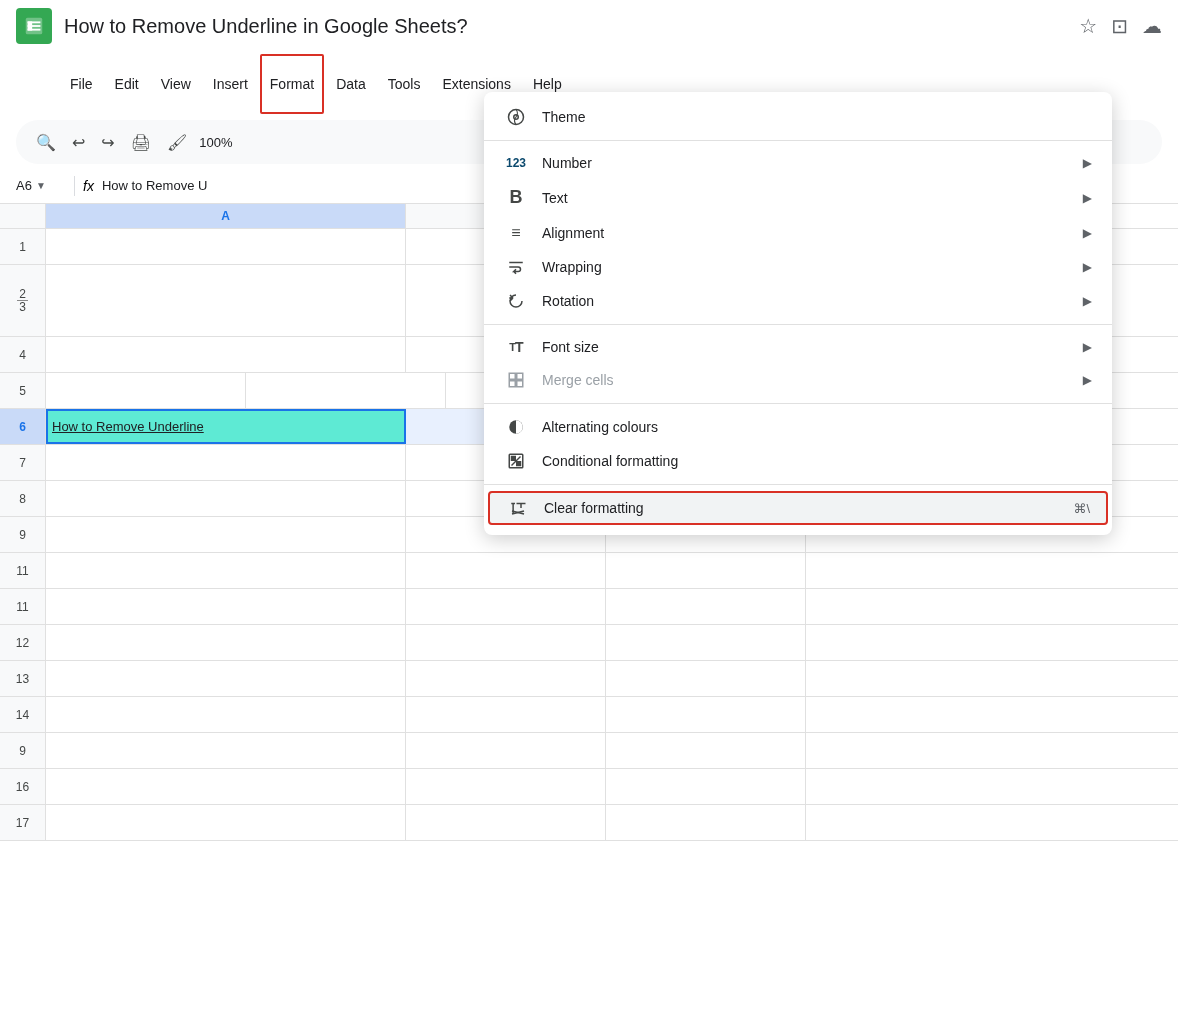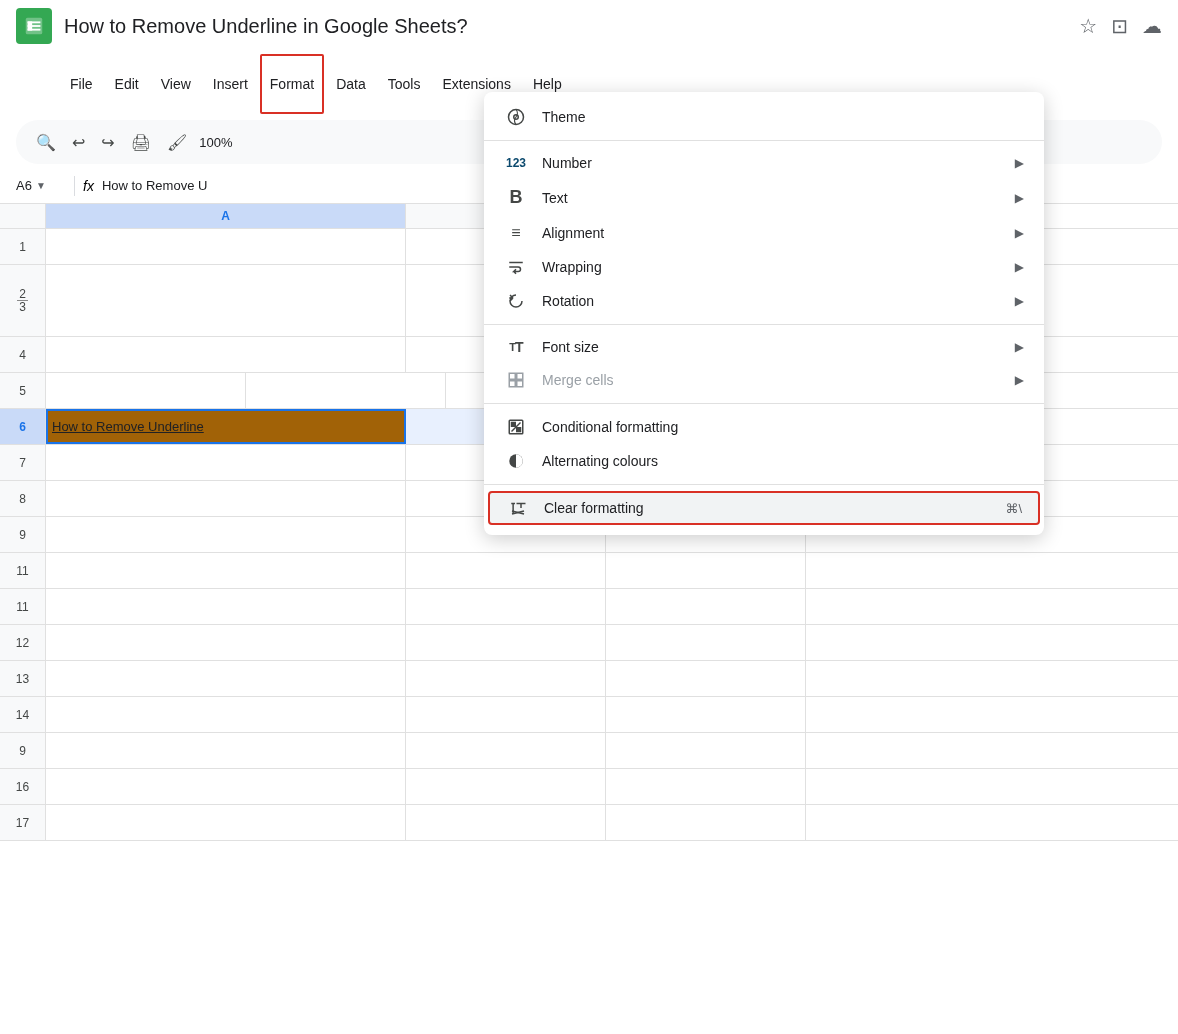--- a/index.html
+++ b/index.html
@@ -194,37 +194,37 @@
       position: relative;
       overflow: hidden;
     }
     .cell.col-a { width: 360px; }
     .cell.col-b { width: 200px; }
     .cell.col-c { width: 200px; }
     .cell.selected-row {
       background: #e8f0fe;
     }
     .cell.active-cell {
-      background: #a16207;
+      background: #5eead4;
       border: 2px solid #1a73e8;
     }
     .cell-underline {
       text-decoration: underline;
     }
     .merge-indicator {
       display: flex;
       flex-direction: column;
       align-items: center;
       line-height: 1;
     }
     .dropdown-menu {
       position: absolute;
       top: 92px;
       left: 484px;
-      width: 560px;
+      width: 628px;
       background: #fff;
       border-radius: 8px;
       box-shadow: 0 4px 20px rgba(0,0,0,0.2);
       padding: 8px 0;
       z-index: 100;
     }
     .menu-section-divider {
       height: 1px;
       background: #e0e0e0;
       margin: 6px 0;
@@ -522,38 +522,38 @@
       </svg>
     </div>
     <span class="item-label">Merge cells</span>
     <span class="item-arrow">▶</span>
   </div>
 
   <div class="menu-section-divider"></div>
 
   <div class="dropdown-item">
     <div class="item-icon">
+      <svg width="18" height="18" viewBox="0 0 24 24">
+        <circle cx="12" cy="12" r="9" fill="#444746"></circle>
+        <path d="M12 3 A9 9 0 0 1 12 21 Z" fill="white"></path>
+      </svg>
+    </div>
+    <span class="item-label">Alternating colours</span>
+  </div>
+
+  <div class="dropdown-item">
+    <div class="item-icon">
       <svg width="18" height="18" viewBox="0 0 24 24" fill="none" stroke="#444746" stroke-width="2">
         <rect x="3" y="3" width="18" height="18" rx="1"></rect>
         <rect x="6" y="6" width="5" height="5" fill="#444746"></rect>
         <rect x="13" y="13" width="5" height="5" fill="#444746"></rect>
         <line x1="6" y1="18" x2="18" y2="6"></line>
       </svg>
     </div>
     <span class="item-label">Conditional formatting</span>
-  </div>
-
-  <div class="dropdown-item">
-    <div class="item-icon">
-      <svg width="18" height="18" viewBox="0 0 24 24">
-        <circle cx="12" cy="12" r="9" fill="#444746"></circle>
-        <path d="M12 3 A9 9 0 0 1 12 21 Z" fill="white"></path>
-      </svg>
-    </div>
-    <span class="item-label">Alternating colours</span>
   </div>
 
   <div class="menu-section-divider"></div>
 
   <div class="dropdown-item highlighted">
     <div class="item-icon">
       <svg width="18" height="18" viewBox="0 0 24 24" fill="none" stroke="#444746" stroke-width="2">
         <line x1="3" y1="6" x2="8" y2="6"></line>
         <line x1="5.5" y1="6" x2="5.5" y2="20"></line>
         <line x1="10" y1="6" x2="22" y2="6"></line>

